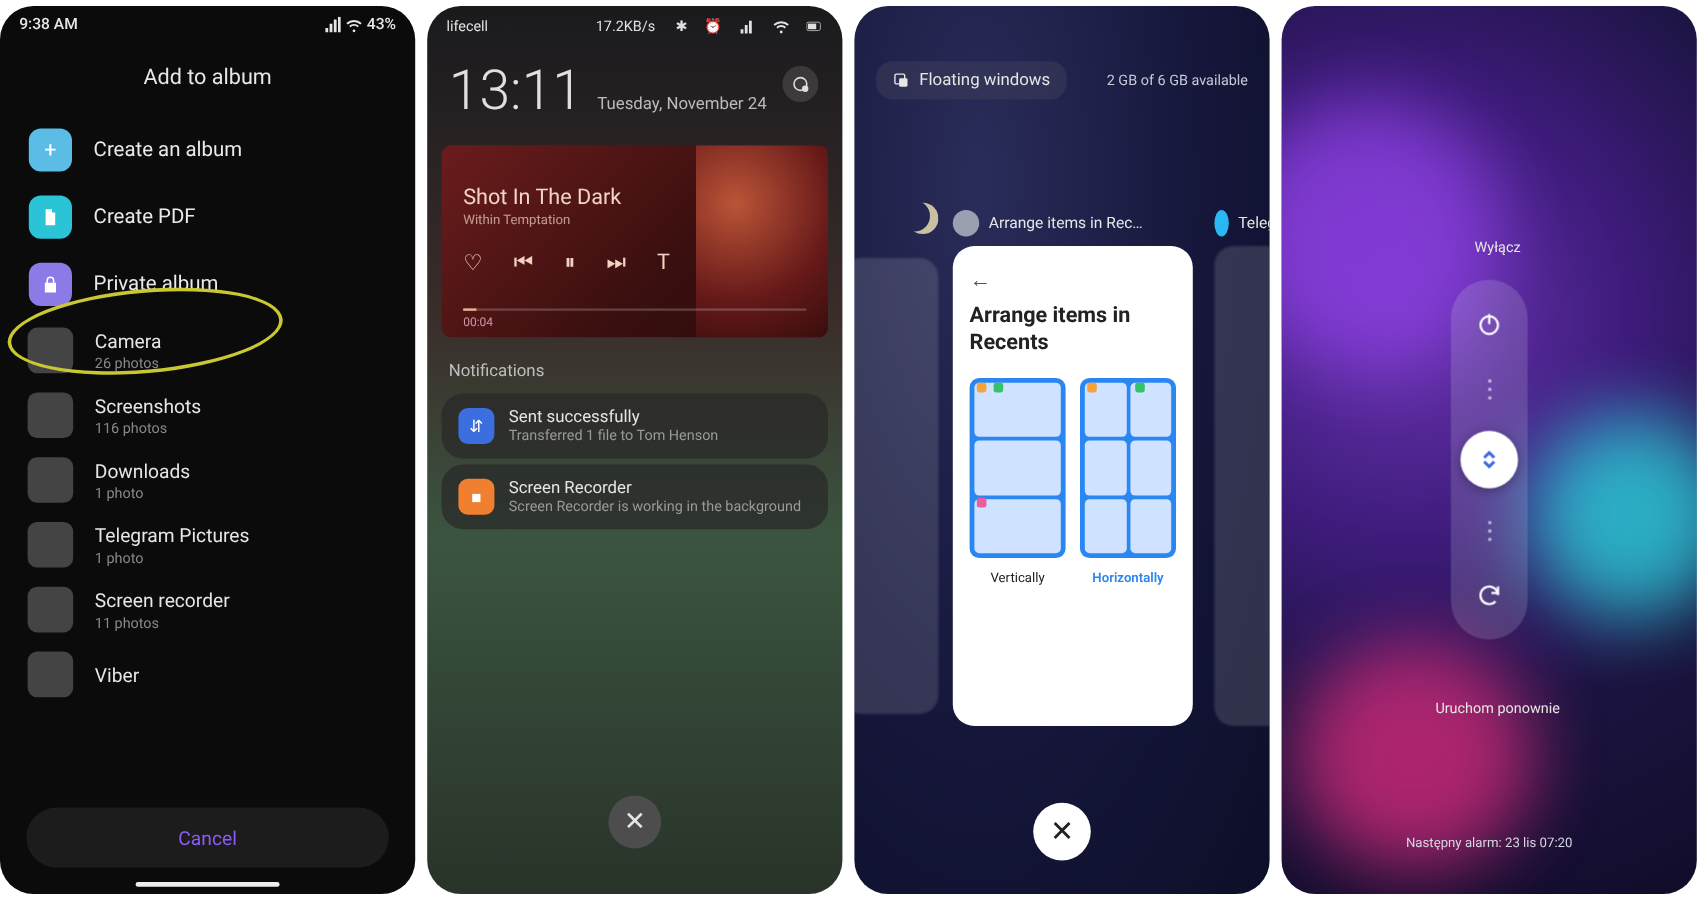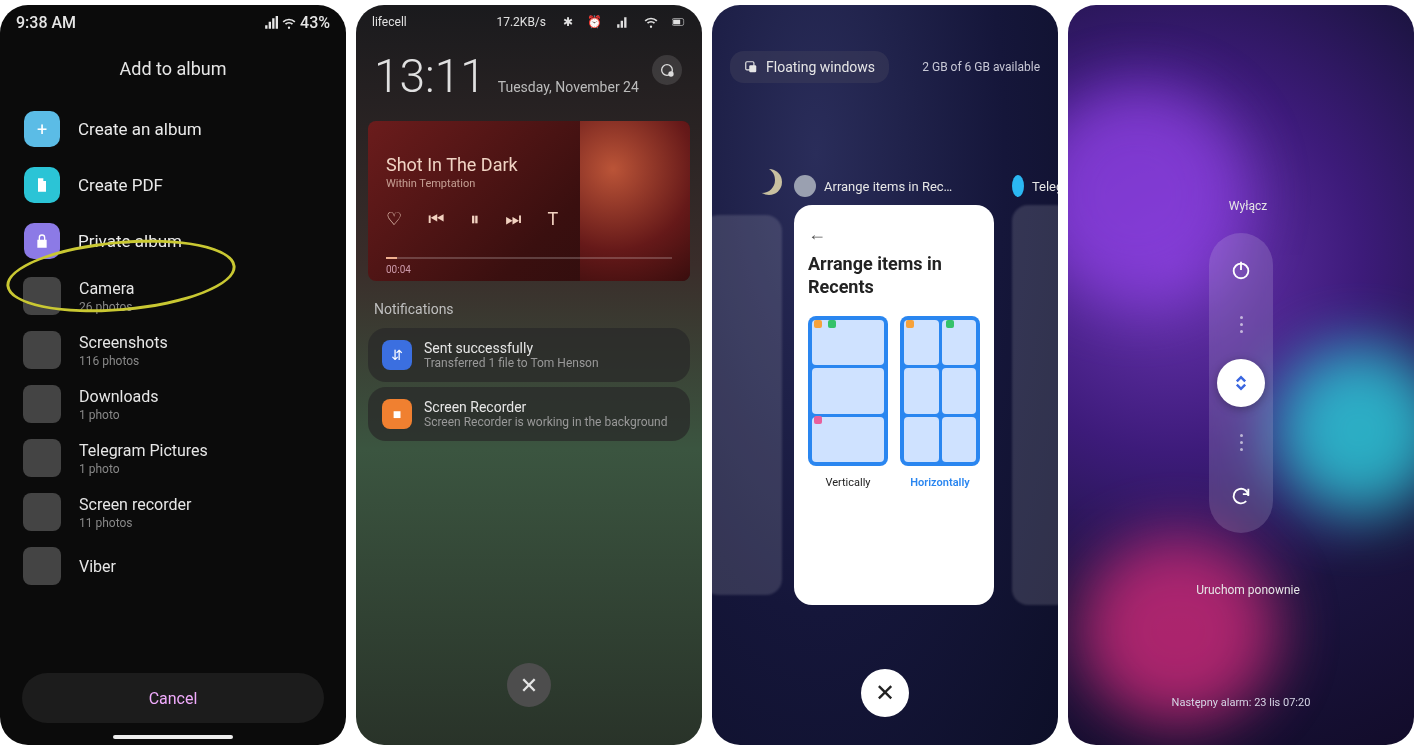--- a/index.html
+++ b/index.html
@@ -13,21 +13,21 @@
   .panel {
     width: 346px; height: 740px;
     border-radius: 28px;
     overflow: hidden;
     position: relative;
     margin-top: 5px;
   }
   
   .p1 { background:#0b0b0b; color:#e6e6e6; }
   .p1 .statusbar {
-    display:flex; justify-content:space-between; padding:8px 16px; font-size:16px; font-weight:500;
+    display:flex; justify-content:space-between; padding:8px 16px; font-size:13px; font-weight:500;
   }
   .p1 .statusbar .right{ display:flex; gap:4px; align-items:center; }
   .p1 .title{ text-align:center; font-size:18px; padding:18px 0 22px; color:#e6e6e6; }
   .p1 .action-row{
     display:flex; align-items:center; gap:18px; padding:10px 24px; position:relative;
   }
   .p1 .icon-box{
     width:36px;height:36px;border-radius:10px;display:flex;align-items:center;justify-content:center;font-size:18px;
   }
   .icon-blue{background:#5bbce6;color:#fff;}
@@ -49,21 +49,21 @@
   .th-screens{background:linear-gradient(#1b2d4a,#0d1622);}
   .th-downloads{background:#eee;}
   .th-telegram{background:linear-gradient(45deg,#1c2,#08a,#c60);}
   .th-recorder{background:linear-gradient(#4b2b8c,#1a1a2a);}
   .th-viber{background:#555;}
   .p1 .album-name{font-size:16px;color:#e6e6e6;}
   .p1 .album-count{font-size:12px;color:#888;margin-top:2px;}
   .p1 .cancel{
     position:absolute;bottom:22px;left:22px;right:22px;
     background:#1c1c1c;border-radius:28px;height:50px;
-    display:flex;align-items:center;justify-content:center;font-size:16px;color:#f0abfc;
+    display:flex;align-items:center;justify-content:center;font-size:16px;color:#8b5cf6;
   }
   .p1 .home-ind{
     position:absolute;bottom:6px;left:50%;transform:translateX(-50%);
     width:120px;height:4px;background:#eee;border-radius:2px;
   }
 
   
   .p2 {
     background: linear-gradient(180deg,#1a1a1d 0%, #3a2d2a 35%, #3b5540 60%, #293329 100%);
     color:#e0e0e0;

